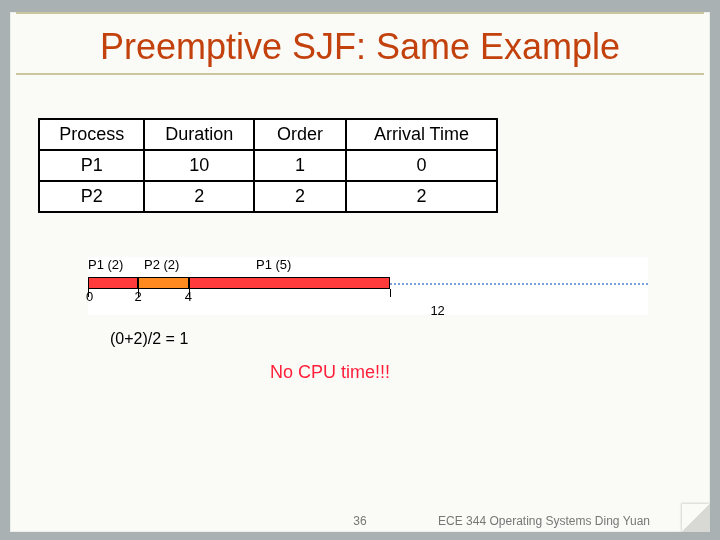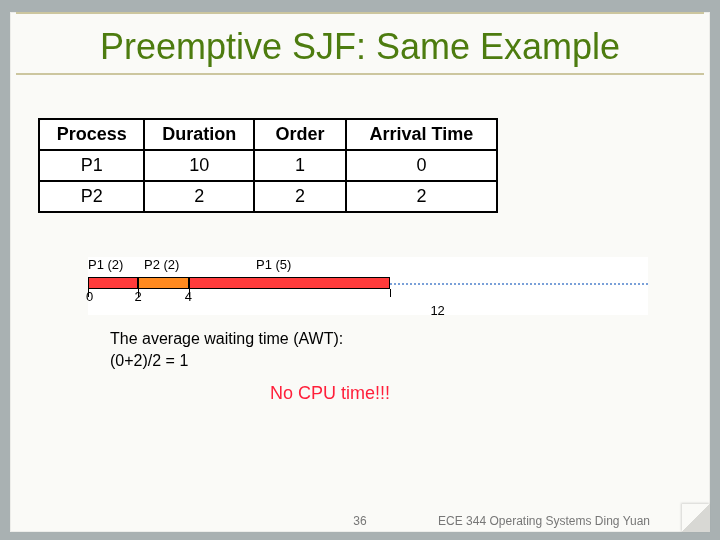--- a/index.html
+++ b/index.html
@@ -23,21 +23,21 @@
     height: 100%;
     background: #fafaf7;
     box-shadow: inset 0 0 0 1px rgba(0,0,0,0.05);
   }
   .title {
     text-align: center;
     font-size: 36px;
     font-weight: 400;
     padding: 6px 20px 4px 20px;
     line-height: 1.15;
-    color: #4d7c0f;
+    color: #c2410c;
   }
   .rule {
     border: 0;
     border-top: 2px solid #ccc69f;
     margin: 2px 0 6px 0;
   }
   .top-rule-wrap {
     padding: 0 6px;
   }
 
@@ -54,21 +54,21 @@
     table-layout: fixed;
   }
   table.ptable th, table.ptable td {
     border: 2px solid #000;
     padding: 4px 6px;
     text-align: center;
     font-size: 18px;
     background: #fff;
   }
   table.ptable th {
-    font-weight: bold;
+    font-weight: normal;
     border-radius: 6px;
   }
   table.ptable .c0 { width: 23%; }
   table.ptable .c1 { width: 24%; }
   table.ptable .c2 { width: 20%; }
   table.ptable .c3 { width: 33%; }
 
   
   .figure {
     position: absolute;
@@ -242,21 +242,20 @@
         <span class="t0">0</span>
         <span class="t2">2</span>
         <span class="t4">4</span>
         <span class="t12">12</span>
       </div>
     </div>
 
     <div class="notes">
       <div class="row">
         <div class="awt-block">
-          <div>The average waiting time (AWT):</div>
           <div>(0+2)/2 = 1</div>
         </div>
       </div>
       <div class="nowaste">No CPU time!!!</div>
     </div>
 
     <div class="footer">
       <span class="pagenum">36</span>
       <span class="course">ECE 344 Operating Systems Ding Yuan</span>
     </div>

